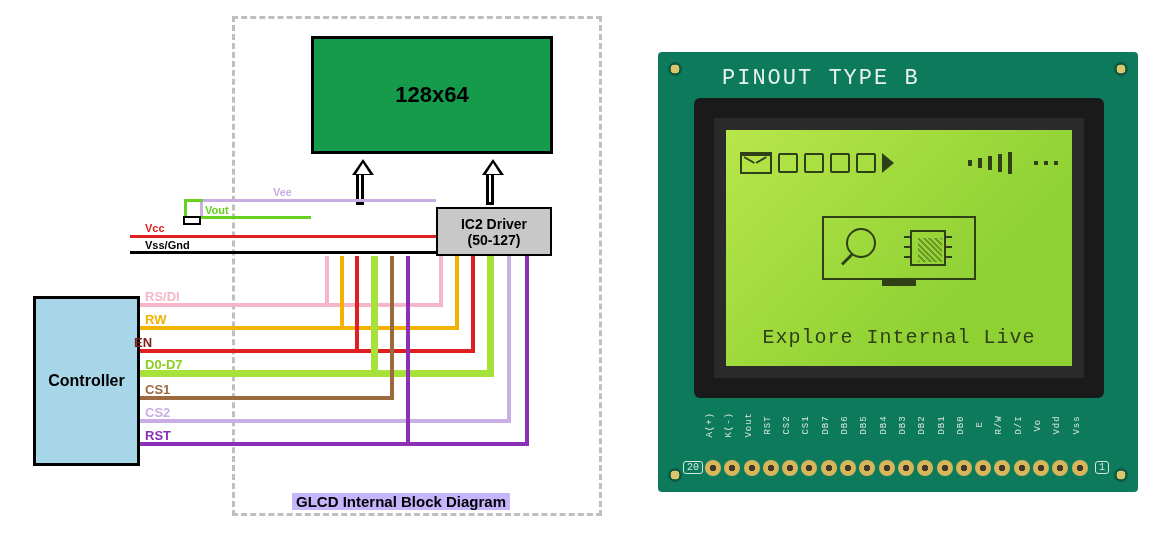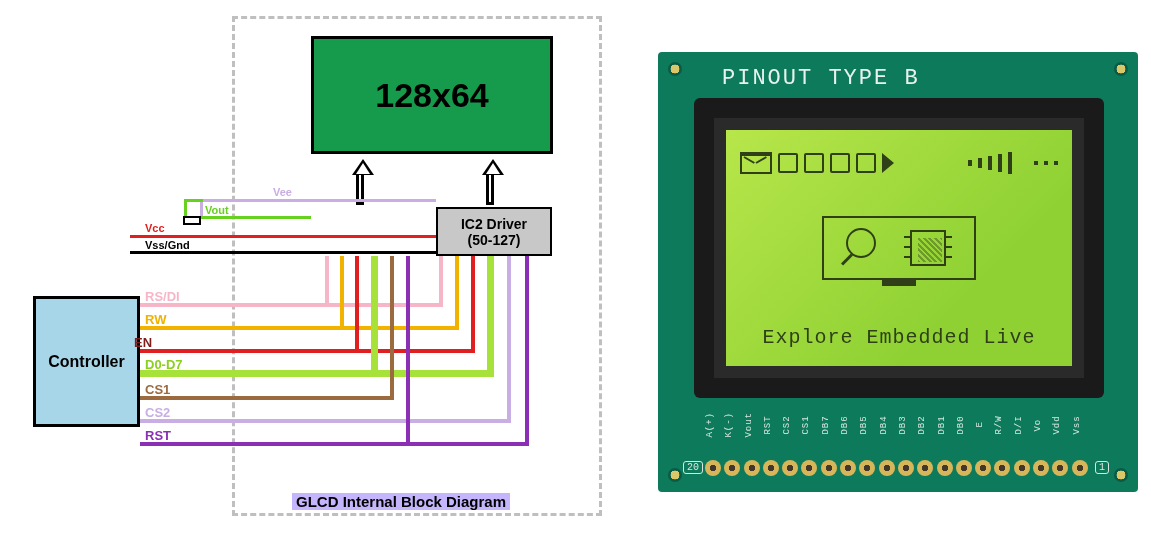--- a/index.html
+++ b/index.html
@@ -38,35 +38,35 @@
   .px-b{position:absolute;border:2px solid #2f4018;}
 </style>
 </head>
 <body>
 <div class="stage">
 
 <div class="dashed-box" style="left:232px;top:16px;width:370px;height:500px;"></div>
 <div class="caption" style="left:292px;top:493px;background:#c4b5fd;padding:0 4px;">GLCD Internal Block Diagram</div>
 
 <div class="blk" style="left:311px;top:36px;width:242px;height:118px;background:#169b4c;">
-  <span style="font-size:34px;color:#000;">128x64</span>
+  <span style="font-size:22px;color:#000;">128x64</span>
 </div>
 
 <div class="arrow-up" style="left:352px;top:159px;"></div>
 <div class="arrow-stem" style="left:356px;top:175px;height:30px;"></div>
 <div class="arrow-up" style="left:482px;top:159px;"></div>
 <div class="arrow-stem" style="left:486px;top:175px;height:30px;"></div>
 
 <div class="blk" style="left:436px;top:207px;width:116px;height:49px;background:#c8c8c8;border-width:2px;font-size:14px;">
   <span>IC2 Driver</span>
   <span>(50-127)</span>
 </div>
 
 
-<div class="blk" style="left:33px;top:296px;width:107px;height:131px;background:#a7d6e8;font-size:16px;">
+<div class="blk" style="left:33px;top:296px;width:107px;height:170px;background:#a7d6e8;font-size:16px;">
   <span>Controller</span>
 </div>
 
 <div class="h" style="left:200px;top:199px;width:236px;background:#c9aee4;"></div>
 <div class="v" style="left:200px;top:199px;height:20px;background:#c9aee4;"></div>
 <span class="lbl" style="left:273px;top:186px;color:#c9aee4;font-size:11px;">Vee</span>
 
 <div class="h" style="left:184px;top:216px;width:127px;background:#66d11f;"></div>
 <div class="v" style="left:184px;top:199px;height:20px;background:#66d11f;"></div>
 <div class="v" style="left:200px;top:216px;height:3px;width:3px;background:#66d11f;"></div>
@@ -164,21 +164,21 @@
       <div class="px" style="left:6px;top:6px;width:24px;height:24px;position:absolute;opacity:.4;background:repeating-linear-gradient(45deg,#2f4018 0 2px,transparent 2px 4px);"></div>
     </div>
     <div class="px" style="position:absolute;left:82px;top:20px;width:6px;height:2px;"></div>
     <div class="px" style="position:absolute;left:82px;top:30px;width:6px;height:2px;"></div>
     <div class="px" style="position:absolute;left:82px;top:40px;width:6px;height:2px;"></div>
     <div class="px" style="position:absolute;left:124px;top:20px;width:6px;height:2px;"></div>
     <div class="px" style="position:absolute;left:124px;top:30px;width:6px;height:2px;"></div>
     <div class="px" style="position:absolute;left:124px;top:40px;width:6px;height:2px;"></div>
   </div>
 
-  <div class="screen-row" style="top:196px;left:0;right:0;justify-content:center;font-size:20px;letter-spacing:1px;color:#2f4018;">Explore Embedded Live</div>
+  <div class="screen-row" style="top:196px;left:0;right:0;justify-content:center;font-size:20px;letter-spacing:1px;color:#2f4018;">Explore Internal Live</div>
 </div>
 
 <div class="pin-labels" style="left:705px;top:412px;" id="pinLabels">
       <div class="pin-lbl">Vss</div>
       <div class="pin-lbl">Vdd</div>
       <div class="pin-lbl">Vo</div>
       <div class="pin-lbl">D/I</div>
       <div class="pin-lbl">R/W</div>
       <div class="pin-lbl">E</div>
       <div class="pin-lbl">DB0</div>

